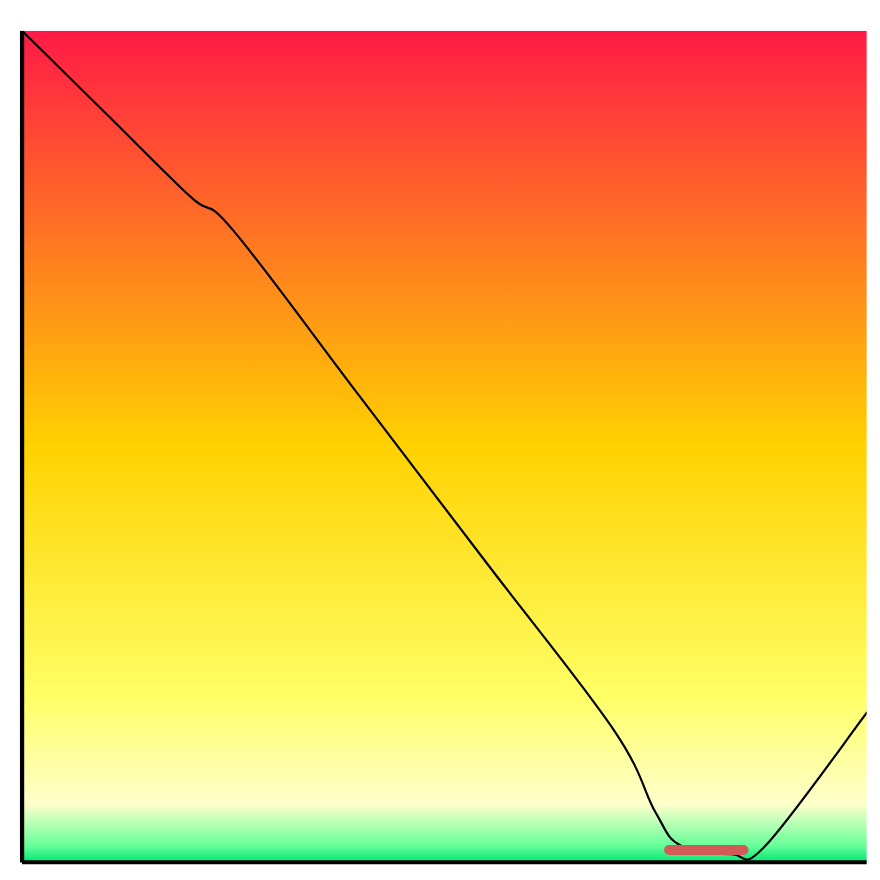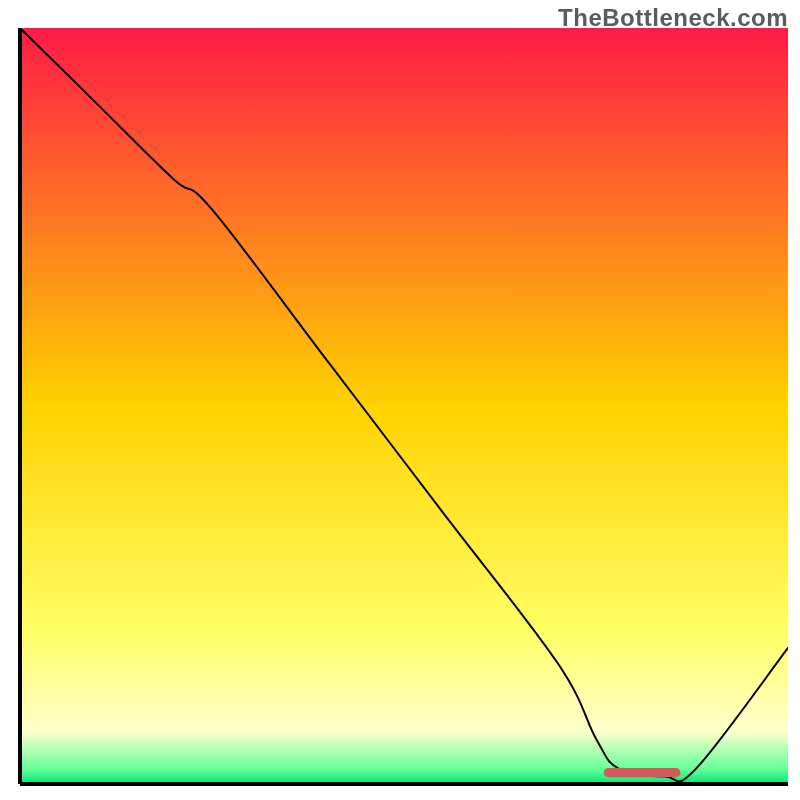--- a/index.html
+++ b/index.html
@@ -37,21 +37,20 @@
     display: block;
     width: 100%;
     height: 100%;
   }
 </style>
 </head>
 <body>
 
 <div class="container">
 
-  <div class="watermark">TheBottleneck.com</div>
 
   <div class="plot-area">
     <svg viewBox="0 0 770 758" preserveAspectRatio="none">
       <defs>
         <linearGradient id="bg-grad" x1="0" y1="0" x2="0" y2="1">
         <stop offset="0.0%" stop-color="#ff1a46"></stop>
             <stop offset="50.0%" stop-color="#ffd200"></stop>
             <stop offset="80.0%" stop-color="#ffff66"></stop>
             <stop offset="93.0%" stop-color="#ffffcc"></stop>
             <stop offset="98.0%" stop-color="#66ff99"></stop>

